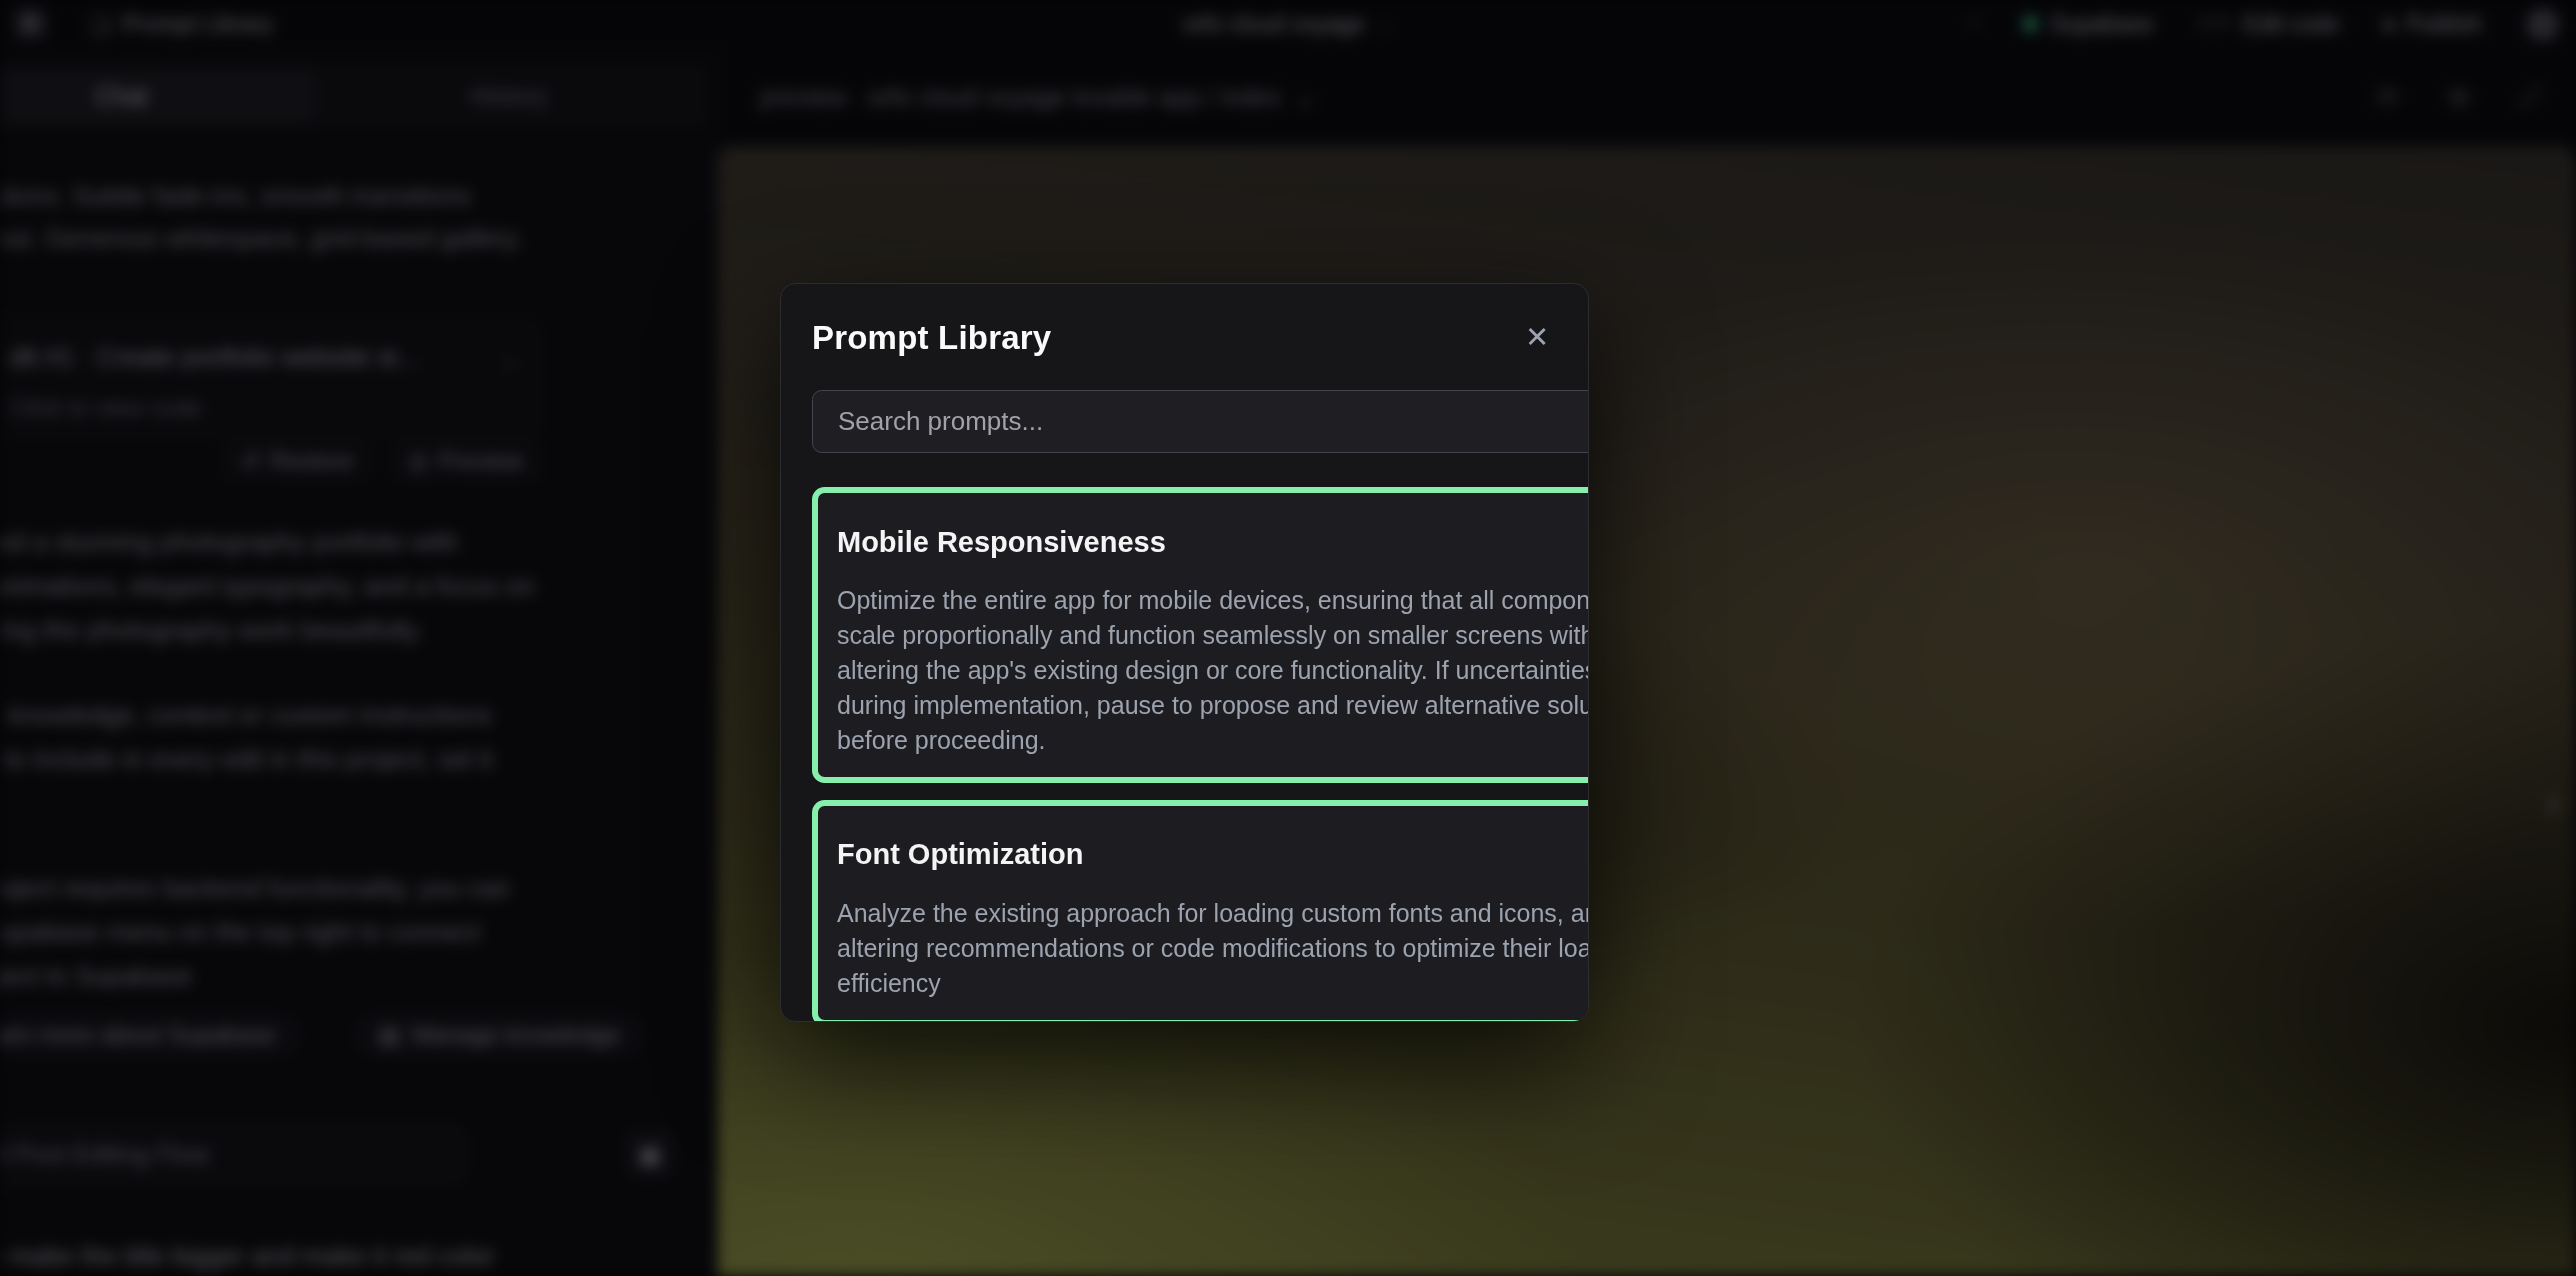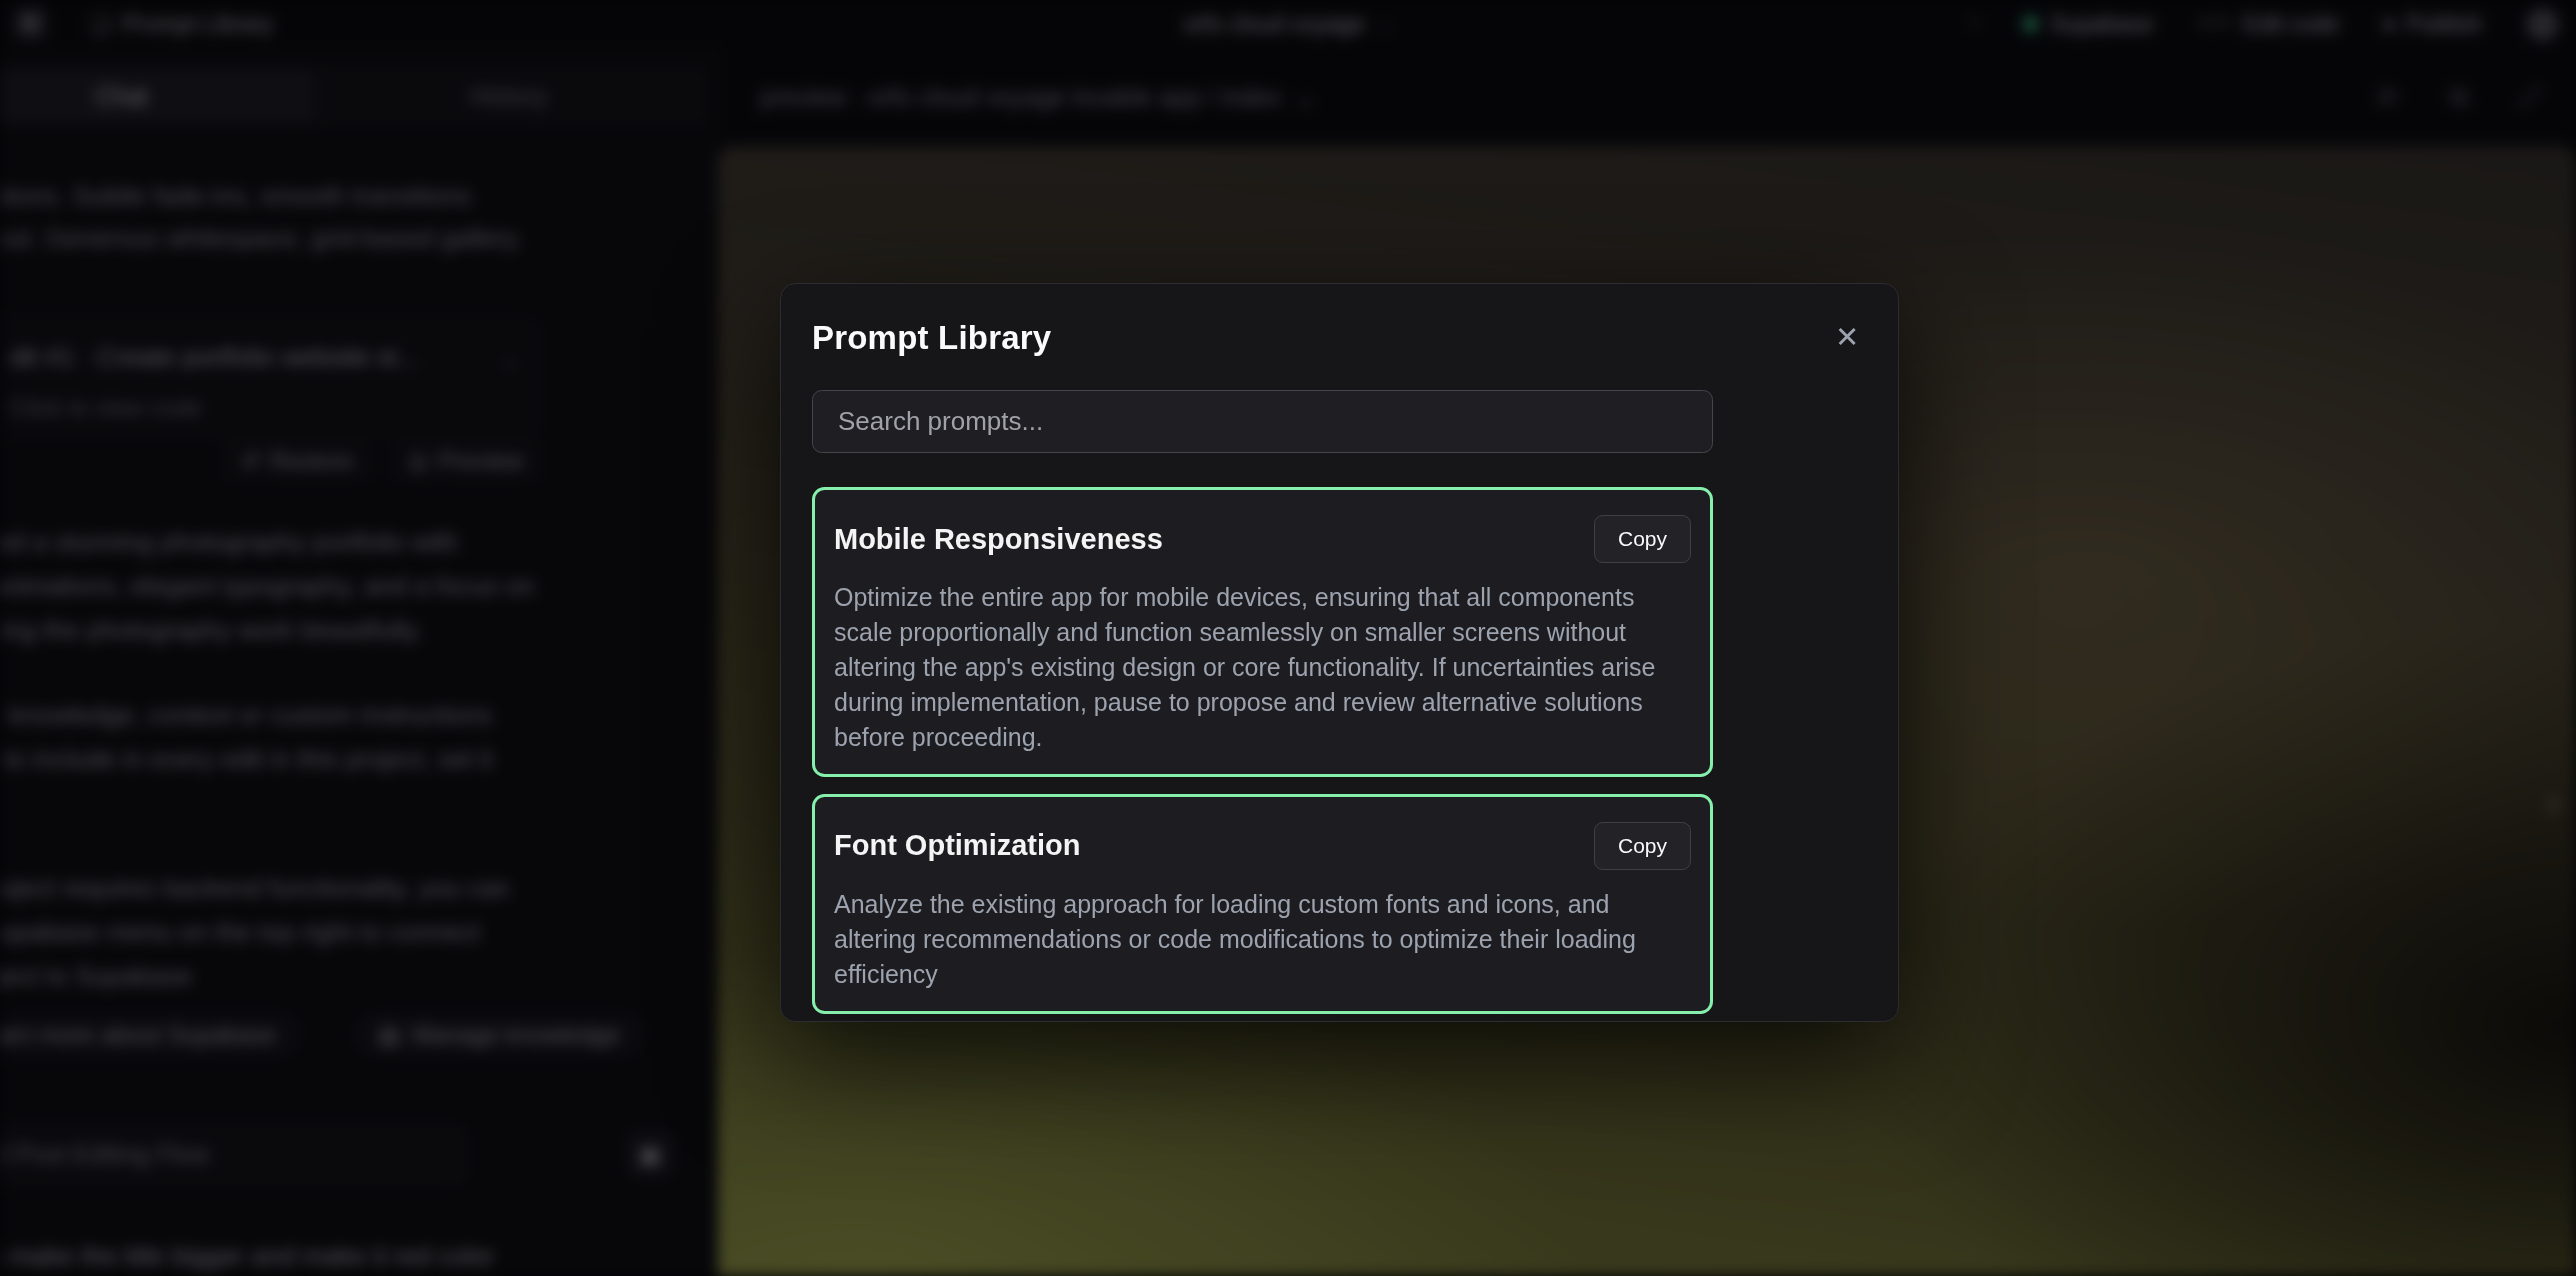--- a/index.html
+++ b/index.html
@@ -69,33 +69,33 @@
     background:
       radial-gradient(50% 45% at 74% 38%, rgba(235,200,120,0.22), rgba(0,0,0,0) 70%),
       radial-gradient(60% 55% at 100% 78%, rgba(12,10,6,0.88), rgba(0,0,0,0) 65%),
       radial-gradient(42% 28% at 30% 58%, rgba(22,20,10,0.5), rgba(0,0,0,0) 75%),
       radial-gradient(55% 42% at 8% 100%, rgba(196,206,92,0.55), rgba(0,0,0,0) 70%),
       linear-gradient(188deg, #3a352c 0%, #4a4232 30%, #5c5430 52%, #6f6b33 72%, #8d913f 100%); }
   .carousel-next { position:absolute; right:15.4px; top:631px; color:rgba(255,255,255,0.45); font-size:44px; }
 
   
   .scrim { position:absolute; inset:0; background:rgba(4,4,7,0.58); }
-  .modal { position:absolute; left:780px; top:283px; width:1119px; height:739px; background:#161619;
+  .modal { position:absolute; left:780px; top:283px; width:809px; height:739px; background:#161619;
     border:1px solid #2c2c31; border-radius:15.4px; box-shadow:0 39px 116px rgba(0,0,0,0.75);
     padding:35px 31px 0 31px; overflow:hidden; }
   .modal-head { display:flex; align-items:flex-start; justify-content:space-between; height:42px; }
   .modal-title { color:#fafafa; font-size:33px; font-weight:700; letter-spacing:0.2px; }
   .modal-close { color:#9ca3af; font-size:29px; line-height:29px; padding:3.9px 7.7px; cursor:default; }
   .search-box { margin-top:29px; width:901px; height:63px; background:#1f1f23; border:1px solid #45454d;
     border-radius:9.6px; display:flex; align-items:flex-start; }
   .search-box input { width:100%; height:100%; background:transparent; border:none; outline:none;
     padding:0 25px; color:#e4e4e7; font-size:26px; font-family:inherit; }
   .search-box input::placeholder { color:#a1a1aa; }
   .prompt-scroll { margin-top:34px; width:901px; }
-  .prompt-card { width:901px; background:#1d1d21; border:3px solid #86efac; border-radius:12.5px;
+  .prompt-card { width:901px; background:#1d1d21; border:6px solid #86efac; border-radius:12.5px;
     padding:25px 19px 19px 19px; margin-bottom:16.4px; }
   .pc-head { display:flex; align-items:center; justify-content:space-between; }
   .pc-title { color:#f4f4f5; font-size:29px; font-weight:700; }
   .copy-btn { height:48px; padding:0 23px; background:#232327; border:1px solid #3f3f46; border-radius:8.7px;
     color:#fafafa; font-size:21px; display:flex; align-items:center; }
   .pc-desc { margin-top:17.3px; color:#9ca3af; font-size:25px; line-height:35px; }
   .prompt-card.partial { height:193px; margin-bottom:0; }
 </style>
 </head>
 <body>

